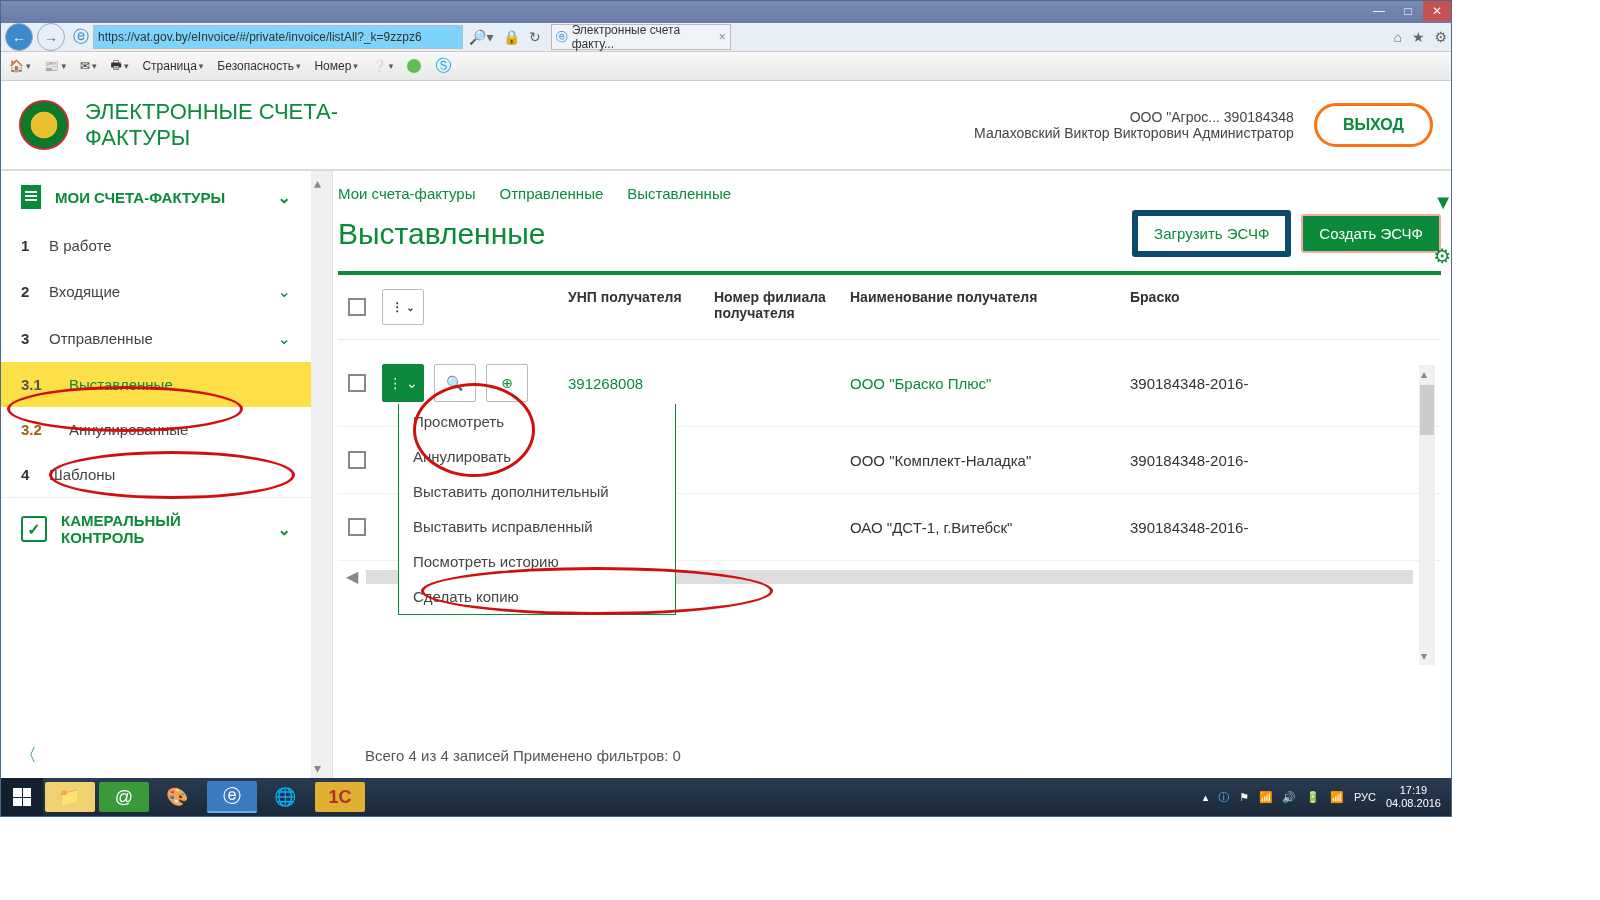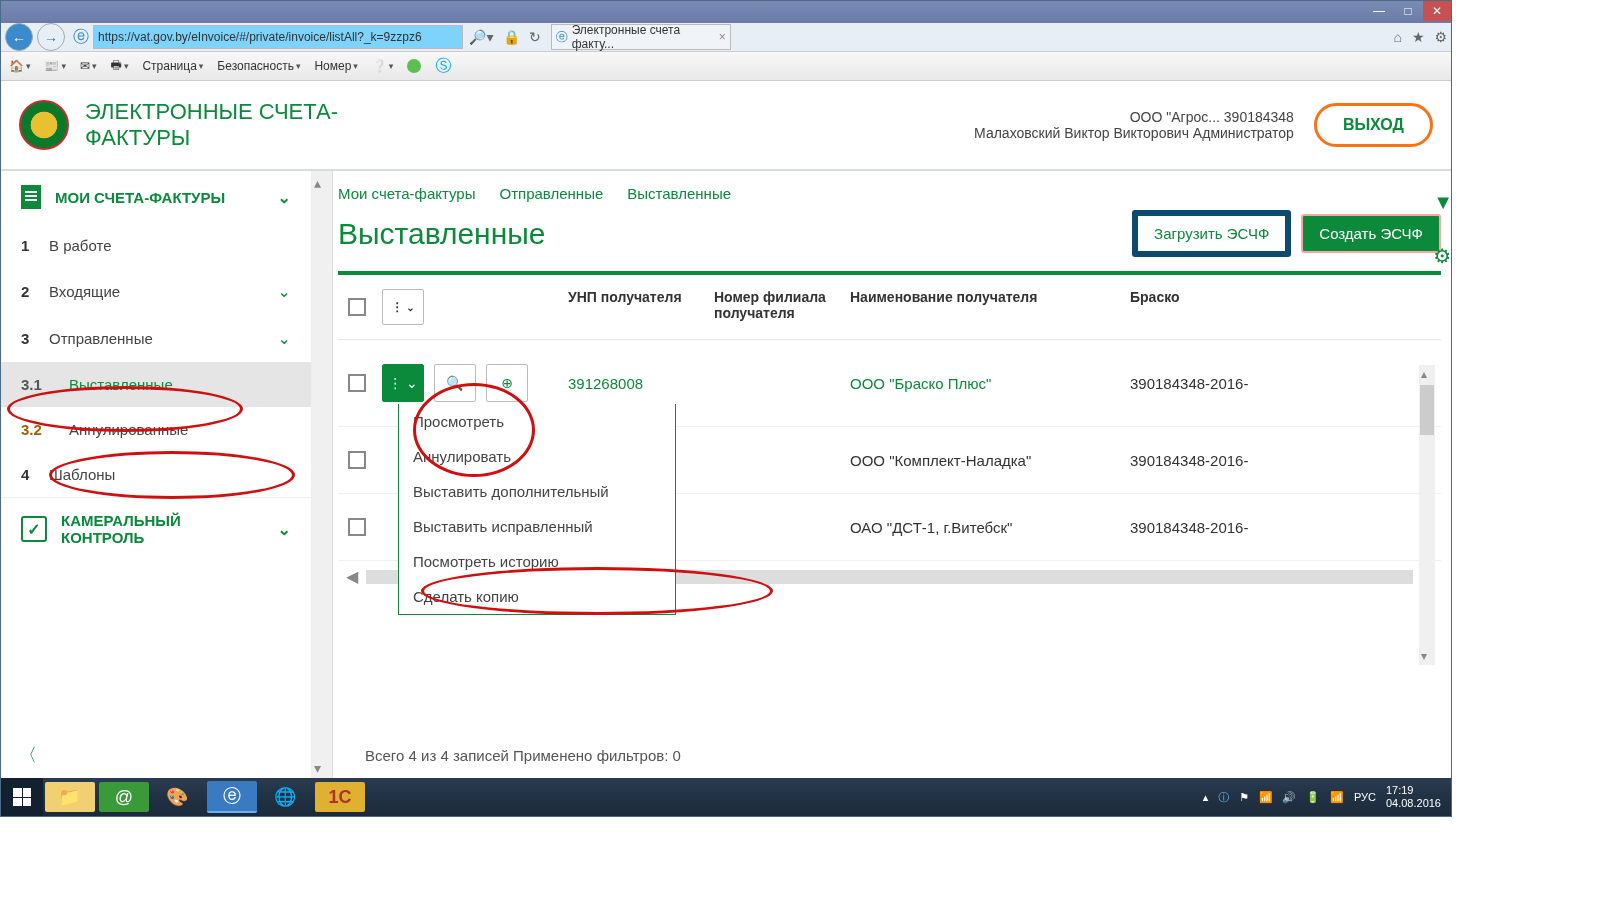--- a/index.html
+++ b/index.html
@@ -20,21 +20,21 @@
 .logo{width:46px;height:46px;border-radius:50%;background:radial-gradient(circle,#e8c030 40%,#0a7a2a 42%);border:2px solid #c03030;margin-right:16px;}
 .apptitle{color:#0a8a3a;font-size:22px;line-height:1.2;}
 .hdrright{margin-left:auto;text-align:right;color:#444;font-size:14px;}
 .btn-exit{border:3px solid #f97316;border-radius:28px;padding:10px 26px;color:#0a8a3a;font-weight:bold;font-size:16px;margin-left:20px;}
 .body{display:flex;height:calc(100% - 88px);}
 .sidebar{width:310px;background:#fff;border-right:1px solid #eee;}
 .sb-item{display:flex;align-items:center;padding:14px 20px;color:#444;font-size:15px;position:relative;}
 .sb-item.top{color:#0a8a3a;font-weight:600;}
 .sb-item .num{width:28px;display:inline-block;font-weight:bold;color:#333;}
 .sb-item .sub{padding-left:52px;}
-.sb-item.active{background:#e5e5e5;color:#0a8a3a;}
+.sb-item.active{background:#fde047;color:#0a8a3a;}
 .sb-item .chev{margin-left:auto;color:#0a8a3a;font-size:16px;}
 .fileicon{width:20px;height:24px;background:#0a8a3a;margin-right:14px;position:relative;}
 .fileicon:before{content:"";position:absolute;top:6px;left:4px;right:4px;height:2px;background:#fff;box-shadow:0 4px 0 #fff,0 8px 0 #fff;}
 .checkicon{width:22px;height:22px;border:2px solid #0a8a3a;border-radius:3px;margin-right:14px;display:flex;align-items:center;justify-content:center;color:#0a8a3a;font-size:16px;}
 .main{flex:1;position:relative;padding:0 10px 0 26px;}
 .scrollstrip{position:absolute;left:0;top:0;width:20px;height:100%;background:#f0f0f0;border-right:1px solid #ddd;}
 .scrollstrip .arr{position:absolute;left:2px;font-size:14px;color:#888;}
 .breadcrumb{display:flex;gap:24px;padding:14px 0 4px 0;font-size:15px;}
 .breadcrumb span{color:#0a8a3a;}
 .pagetitle-row{display:flex;align-items:center;margin:4px 0 14px 0;}
@@ -66,21 +66,21 @@
 .hscroll .track{flex:1;height:14px;background:#ddd;}
 .footer{position:absolute;bottom:0;left:0;right:0;height:46px;display:flex;align-items:center;padding:0 18px;font-size:15px;color:#555;}
 .footer .collapse{width:26px;color:#0a8a3a;font-size:18px;margin-right:320px;}
 .redcircle{position:absolute;border:3px solid #d01010;border-radius:50%;pointer-events:none;z-index:200;}
 .taskbar{position:absolute;left:0;right:0;bottom:0;height:38px;background:linear-gradient(#2a3a50,#1a2a3a);display:flex;align-items:center;}
 .taskbar .start{width:42px;height:38px;background:#122030;display:flex;align-items:center;justify-content:center;}
 .taskbar .winlogo{width:18px;height:18px;display:grid;grid-template-columns:1fr 1fr;gap:1px;}
 .taskbar .winlogo div{background:#fff;}
 .taskbar .ticon{width:50px;height:30px;margin:0 2px;border-radius:2px;display:flex;align-items:center;justify-content:center;font-size:18px;}
 .taskbar .tray{margin-left:auto;display:flex;align-items:center;gap:10px;color:#fff;font-size:11px;padding-right:10px;}
-.taskbar .clock{text-align:left;line-height:1.2;}
+.taskbar .clock{text-align:center;line-height:1.2;}
 </style>
 </head>
 <body>
 
 <div class="window">
  <div class="titlebar">
    <div class="btn">—</div>
    <div class="btn">□</div>
    <div class="btn closebtn">✕</div>
  </div>

